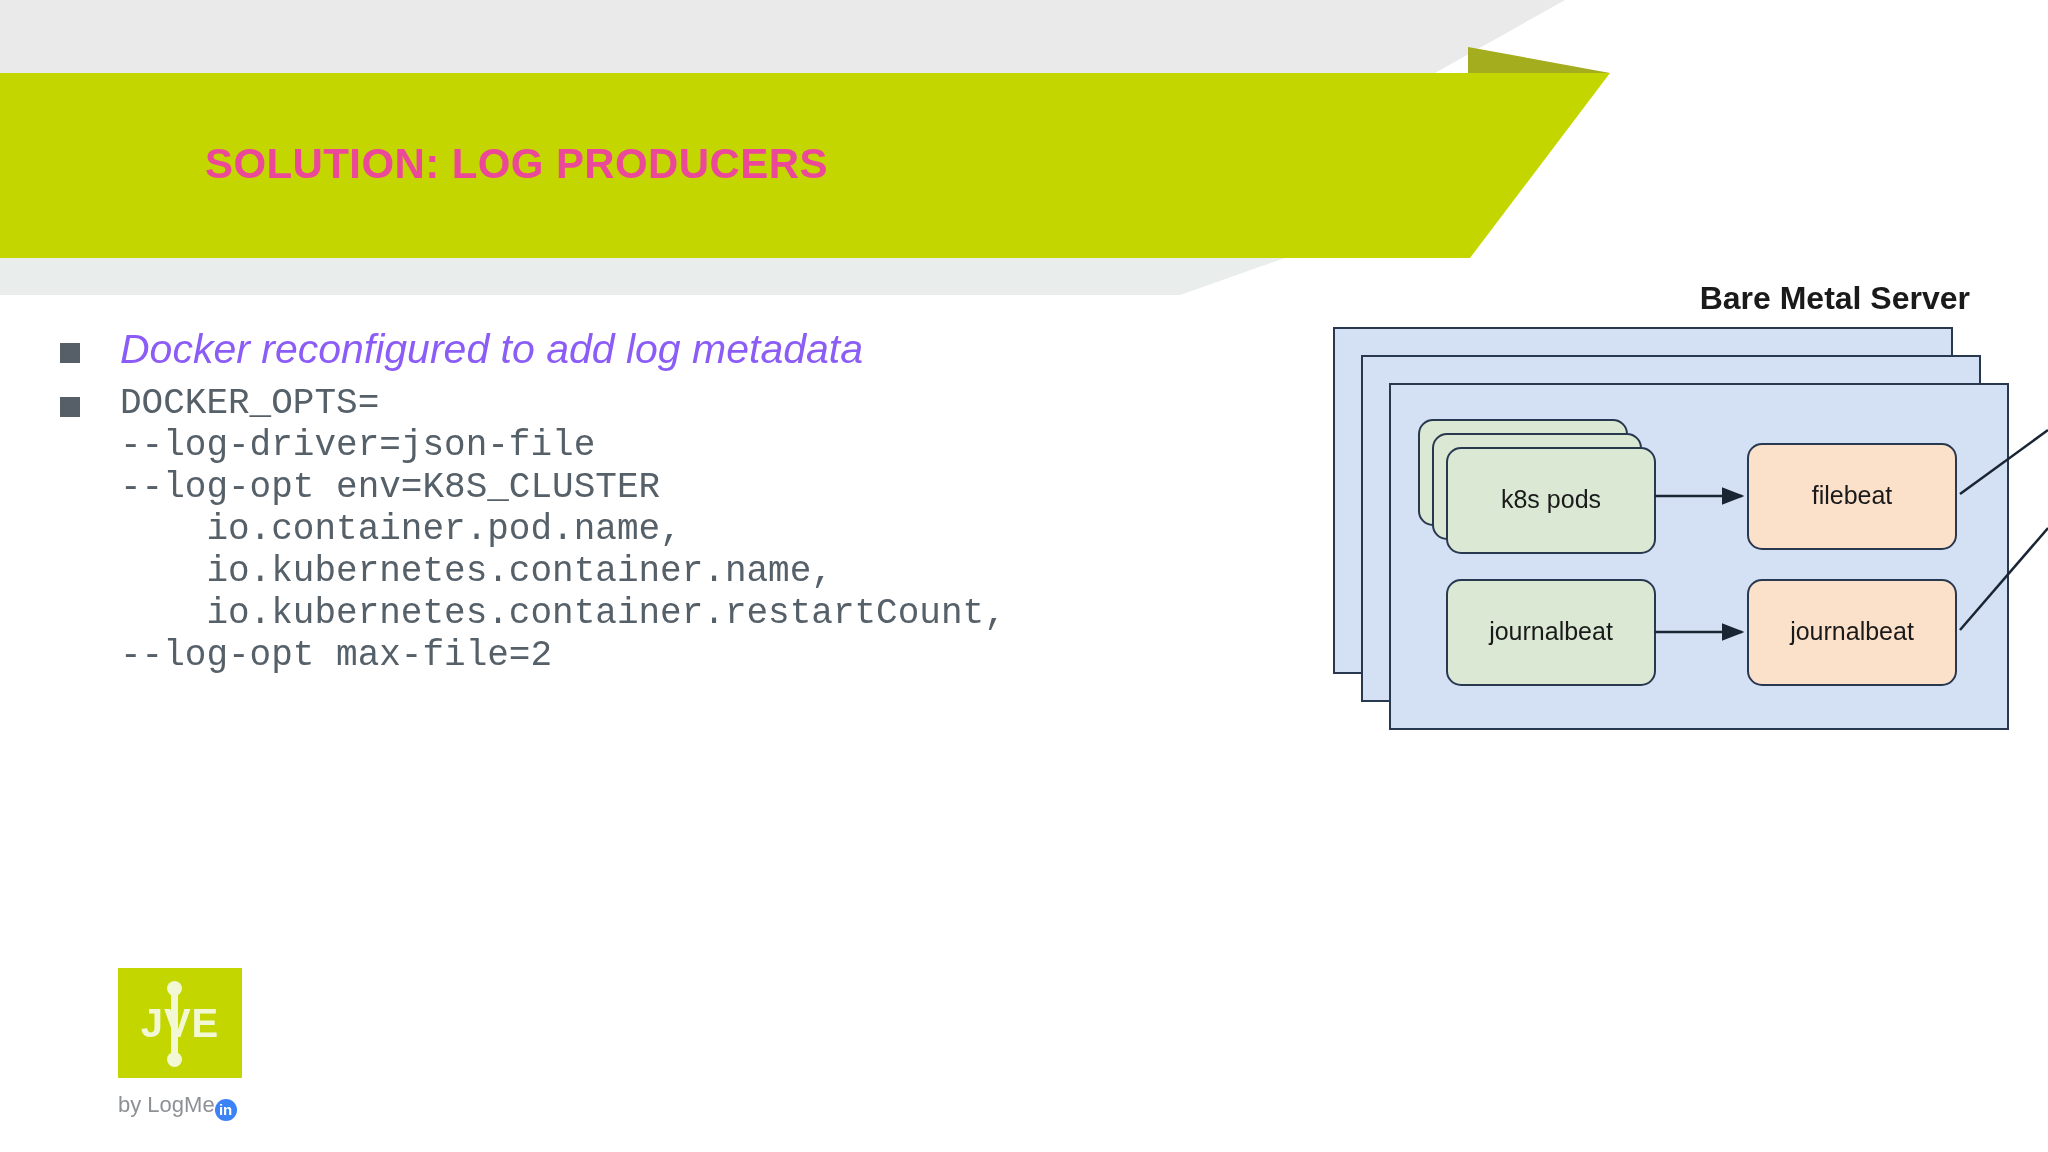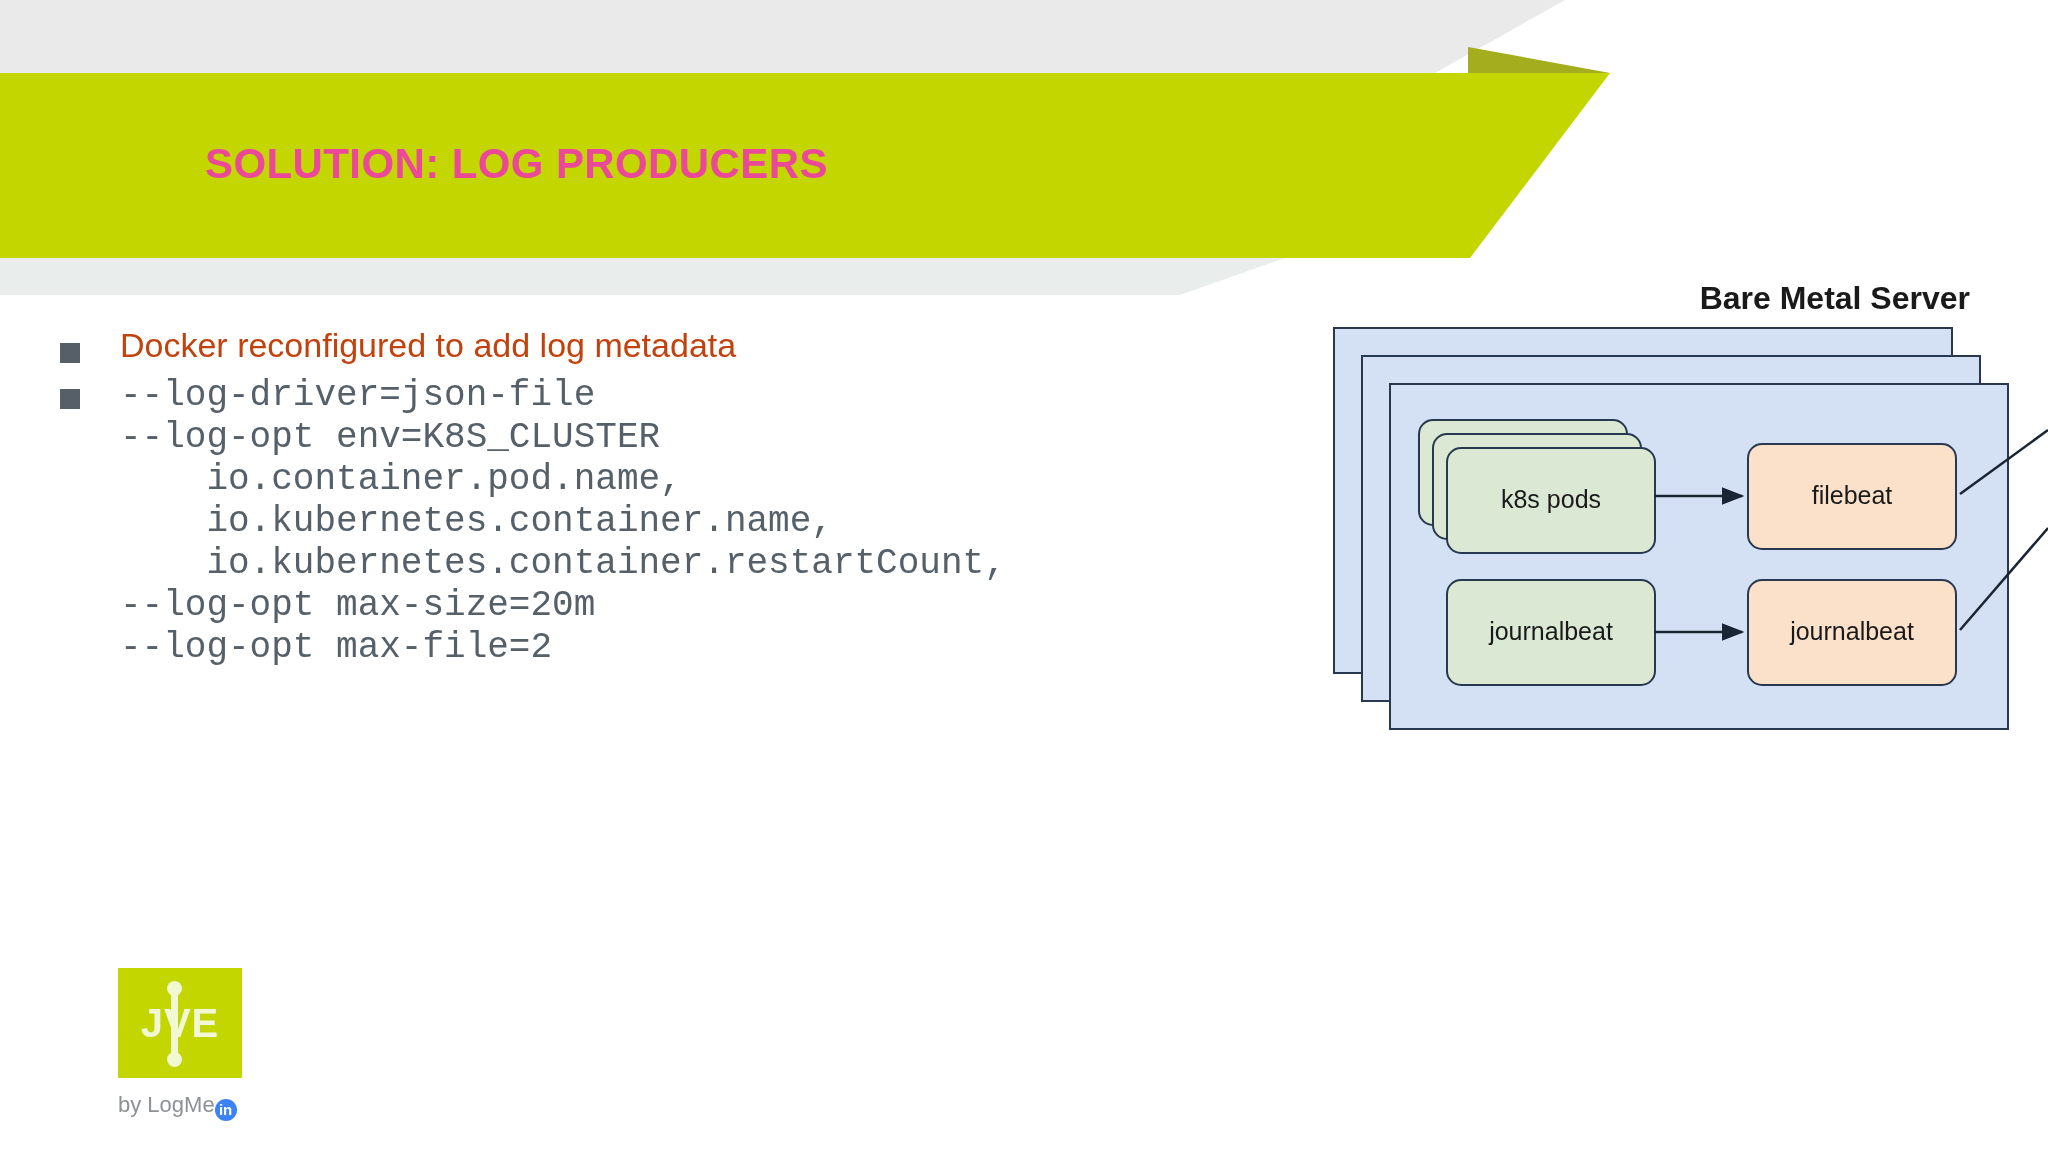--- a/index.html
+++ b/index.html
@@ -49,24 +49,25 @@
   .bullet-marker {
     width: 20px;
     height: 20px;
     background: #565f67;
     flex: 0 0 auto;
     margin-top: 18px;
     margin-right: 40px;
   }
   .bullet-text-sans {
     font-family: "Liberation Sans", sans-serif;
-    font-size: 34px;
-    color: #c2410c;
+    font-size: 41px;
+    color: #8b5cf6;
     line-height: 1.18;
     white-space: pre;
+    font-style: italic;
   }
   .bullet-code {
     font-family: "Liberation Mono", "DejaVu Sans Mono", monospace;
     font-size: 36px;
     color: #566069;
     line-height: 1.165;
     white-space: pre;
     margin: 0;
   }
 
@@ -182,26 +183,26 @@
 <div id="content-list">
 
   <div class="bullet-row">
     <span class="bullet-marker"></span>
     <div class="bullet-text-sans">Docker reconfigured to add log metadata</div>
   </div>
 
   <div class="bullet-row" style="margin-top:10px;">
     <span class="bullet-marker" style="margin-top:14px;"></span>
     <div>
+      <pre class="bullet-code">DOCKER_OPTS=</pre>
       <pre class="bullet-code">--log-driver=json-file</pre>
       <pre class="bullet-code">--log-opt env=K8S_CLUSTER</pre>
       <pre class="bullet-code">    io.container.pod.name,</pre>
       <pre class="bullet-code">    io.kubernetes.container.name,</pre>
       <pre class="bullet-code">    io.kubernetes.container.restartCount,</pre>
-      <pre class="bullet-code">--log-opt max-size=20m</pre>
       <pre class="bullet-code">--log-opt max-file=2</pre>
     </div>
   </div>
 
 </div>
 
 <div id="logo-block">
   <div id="logo-square">
     <div id="logo-wordmark">JVE</div>
     <div id="logo-bar"></div>

